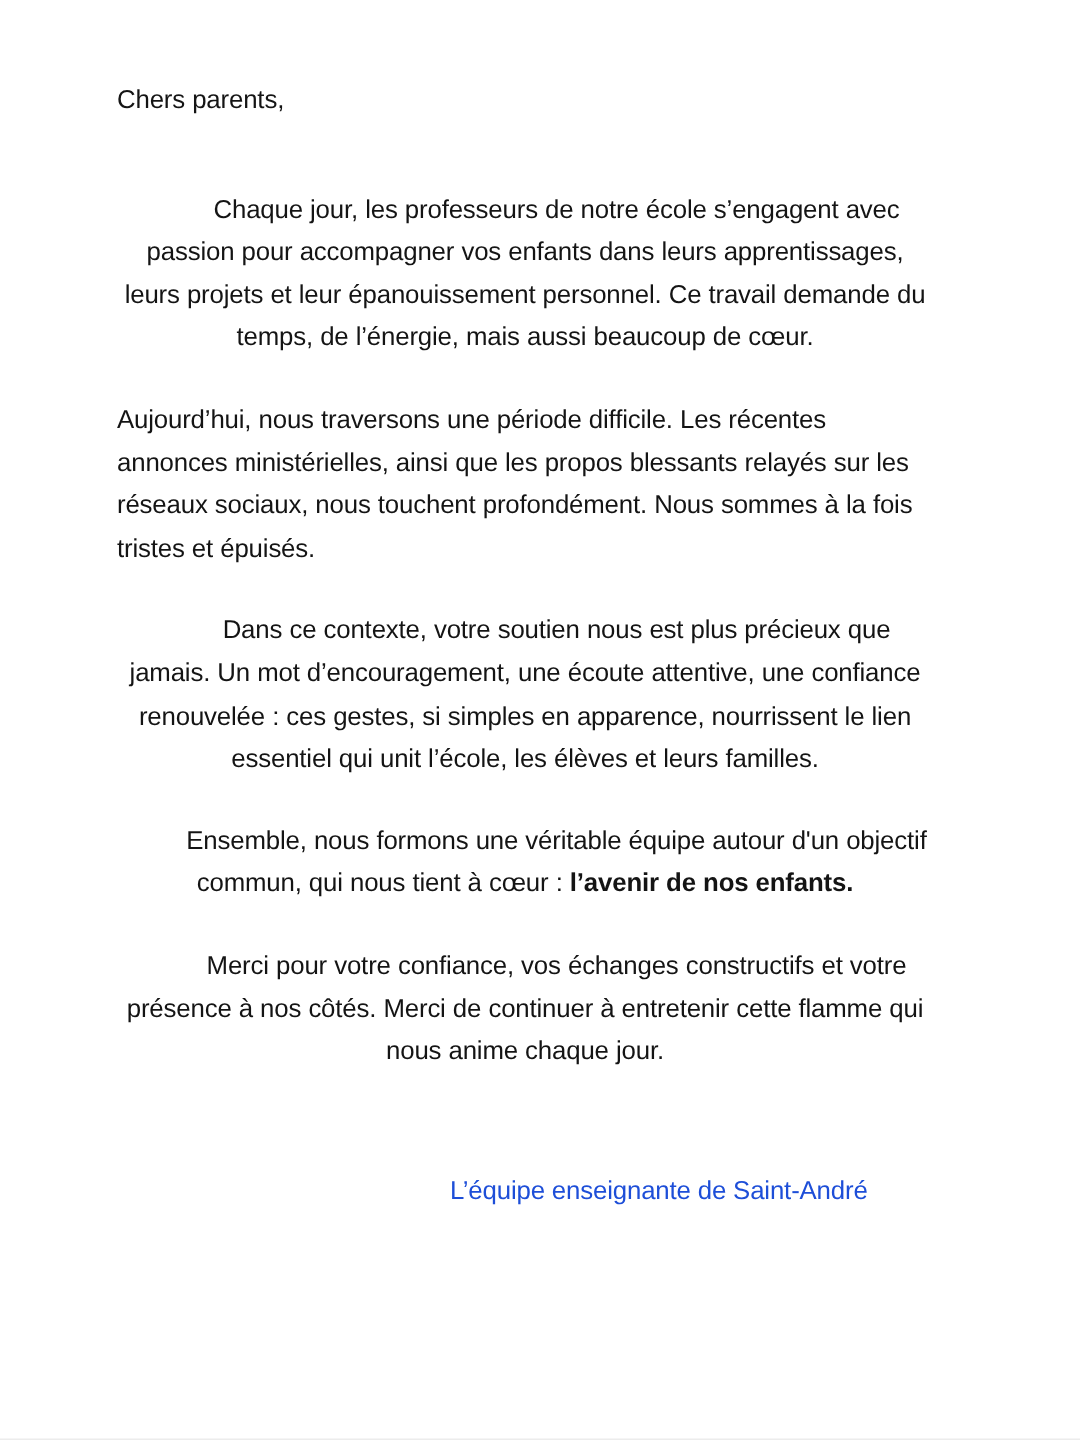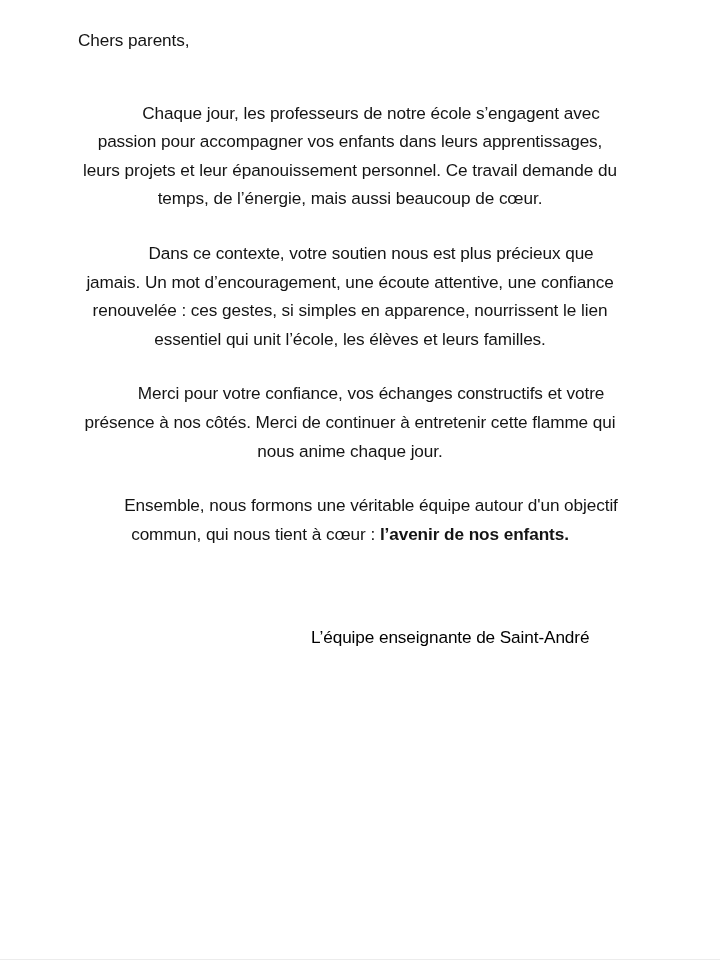--- a/index.html
+++ b/index.html
@@ -21,21 +21,21 @@
     width: 720px;
     height: 960px;
     background: #ffffff;
     box-sizing: border-box;
     border-bottom: 1px solid #ececec;
   }
 
   .doc-body {
     position: absolute;
     left: 78px;
-    top: 26px;
+    top: 52px;
     width: 544px;
   }
 
   .para {
     font-size: 17.2px;
     line-height: 28.6px;
     letter-spacing: -0.1px;
     color: #141414;
     margin: 0;
     text-align: left;
@@ -57,46 +57,47 @@
   }
 
   .bold {
     font-weight: 700;
   }
 
   .signature {
     font-size: 17.2px;
     line-height: 28.6px;
     letter-spacing: -0.1px;
-    color: #000000;
-    margin: 11px;
+    color: #1d4ed8;
+    margin: 0;
     padding-left: 222px;
   }
 
   .sig-spacer {
     height: 38px;
   }
 </style>
 </head>
 <body>
 
 <div class="page">
 
   <div class="doc-body">
 
     <p class="para salutation">Chers parents,</p>
 
     <p class="para para-block indent">Chaque jour, les professeurs de notre école s’engagent avec passion pour accompagner vos enfants dans leurs apprentissages, leurs projets et leur épanouissement personnel. Ce travail demande du temps, de l’énergie, mais aussi beaucoup de cœur.</p>
 
+    <p class="para para-block">Aujourd’hui, nous traversons une période difficile. Les récentes annonces ministérielles, ainsi que les propos blessants relayés sur les réseaux sociaux, nous touchent profondément. Nous sommes à la fois tristes et épuisés.</p>
 
     <p class="para para-block indent">Dans ce contexte, votre soutien nous est plus précieux que jamais. Un mot d’encouragement, une écoute attentive, une confiance renouvelée : ces gestes, si simples en apparence, nourrissent le lien essentiel qui unit l’école, les élèves et leurs familles.</p>
 
+    <p class="para para-block indent"><span>Ensemble, nous formons une véritable équipe autour d'un objectif commun, qui nous tient à cœur : </span><span class="bold">l’avenir de nos enfants.</span></p>
+
     <p class="para para-block indent">Merci pour votre confiance, vos échanges constructifs et votre présence à nos côtés. Merci de continuer à entretenir cette flamme qui nous anime chaque jour.</p>
-
-    <p class="para para-block indent"><span>Ensemble, nous formons une véritable équipe autour d'un objectif commun, qui nous tient à cœur : </span><span class="bold">l’avenir de nos enfants.</span></p>
 
     <div class="sig-spacer"></div>
 
     <p class="signature">L’équipe enseignante de Saint-André</p>
 
   </div>
 
 </div>
 
 </body></html>

